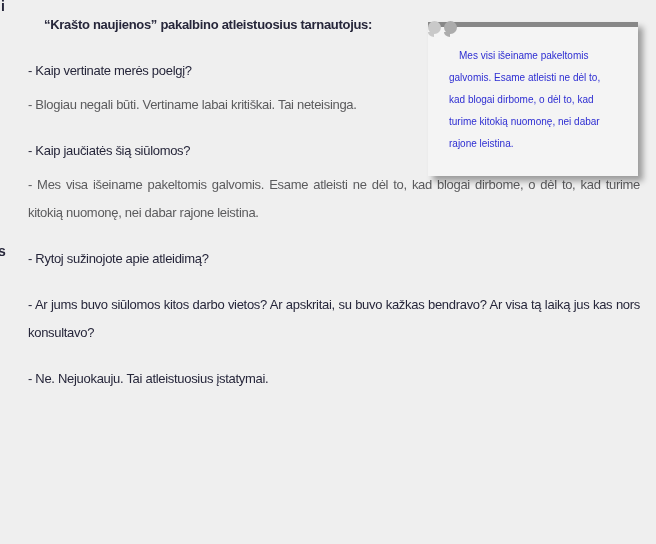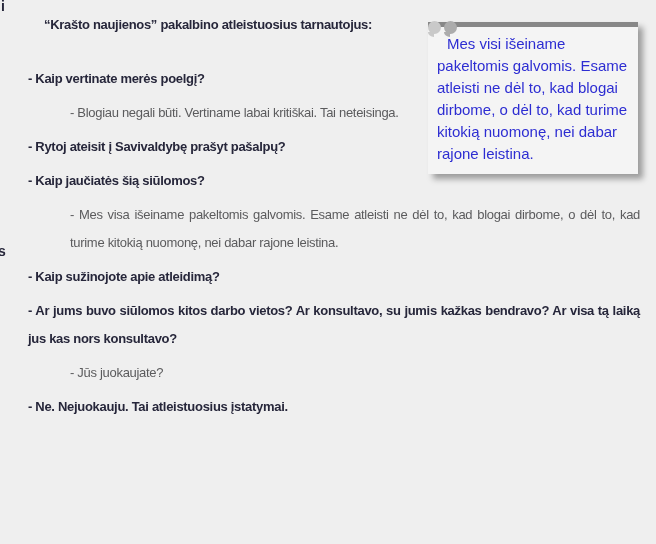--- a/index.html
+++ b/index.html
@@ -38,29 +38,29 @@
   .article p {
     margin: 0 0 6px 0;
     line-height: 28px;
     text-align: justify;
   }
   .article p.intro {
     font-weight: bold;
     color: var(--bold-color, #26263a);
     padding-left: 16px;
     text-align: left;
-    margin-bottom: 26px;
+    margin-bottom: 12px;
   }
   .article p.q {
-    font-weight: bold;
+    font-weight: normal;
     color: var(--bold-color, #26263a);
+    margin-top: 18px;
   }
   .article p.a {
     color: var(--body-color, #5b5b5d);
-    margin-left: 42px;
   }
 
   
   .tooltip {
     position: absolute;
     left: 428px;
     top: 22px;
     width: 210px;
     box-sizing: border-box;
     background: var(--tooltip-bg, #f4f4f4);
@@ -89,45 +89,43 @@
     bottom: -3px;
     width: 6px;
     height: 5px;
     background: inherit;
     border-radius: 0 0 0 100%;
   }
   .qc1 { background: #c9c9c9; }
   .qc2 { background: #acacac; }
 
   .tooltip p {
-    margin: 0;
-    font-size: 15px;
+    margin: 12px;
+    font-size: 10px;
     line-height: 22px;
     color: var(--tooltip-text, #2d2dd2);
     text-indent: 10px;
   }
 </style>
 </head>
 <body>
 
 <span id="frag-top" class="edge-frag">i</span>
 
 <span id="frag-mid" class="edge-frag">s</span>
 
 <div class="article">
   <p class="intro">“Krašto naujienos” pakalbino atleistuosius tarnautojus:</p>
   <div id="qa-list">
       <p class="q">- Kaip vertinate merės poelgį?</p>
       <p class="a">- Blogiau negali būti. Vertiname labai kritiškai. Tai neteisinga.</p>
-      <p class="q">- Rytoj ateisit į Savivaldybę prašyt pašalpų?</p>
       <p class="q">- Kaip jaučiatės šią siūlomos?</p>
       <p class="a">- Mes visa išeiname pakeltomis galvomis. Esame atleisti ne dėl to, kad blogai dirbome, o dėl to, kad turime kitokią nuomonę, nei dabar rajone leistina.</p>
-      <p class="q">- Kaip sužinojote apie atleidimą?</p>
-      <p class="q">- Ar jums buvo siūlomos kitos darbo vietos? Ar konsultavo, su jumis kažkas bendravo? Ar visa tą laiką jus kas nors konsultavo?</p>
-      <p class="a">- Jūs juokaujate?</p>
+      <p class="q">- Rytoj sužinojote apie atleidimą?</p>
+      <p class="q">- Ar jums buvo siūlomos kitos darbo vietos? Ar apskritai, su buvo kažkas bendravo? Ar visa tą laiką jus kas nors konsultavo?</p>
       <p class="q">- Ne. Nejuokauju. Tai atleistuosius įstatymai.</p>
     </div>
 </div>
 
 <div class="tooltip">
   <span class="quote-decoration">
     <span class="quote-circle qc1"></span>
     <span class="quote-circle qc2"></span>
   </span>
   <p>Mes visi išeiname pakeltomis galvomis. Esame atleisti ne dėl to, kad blogai dirbome, o dėl to, kad turime kitokią nuomonę, nei dabar rajone leistina.</p>

